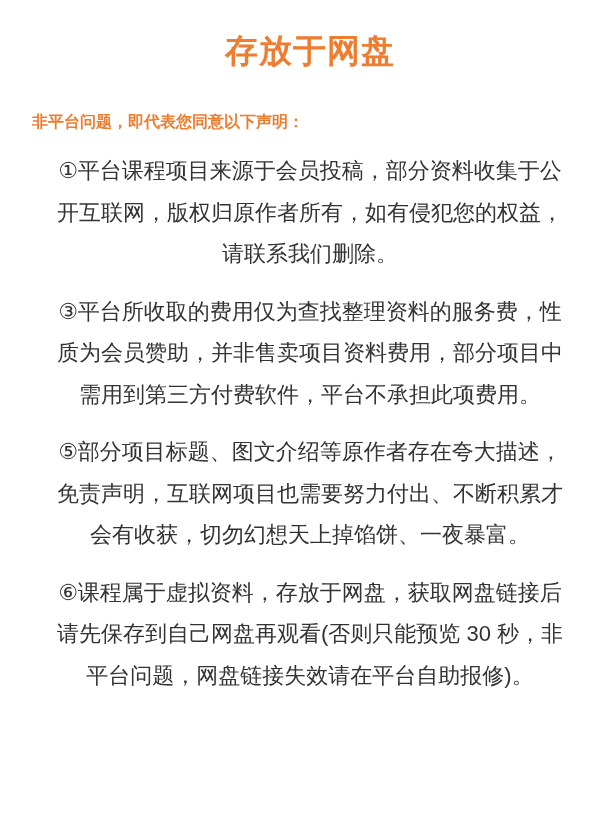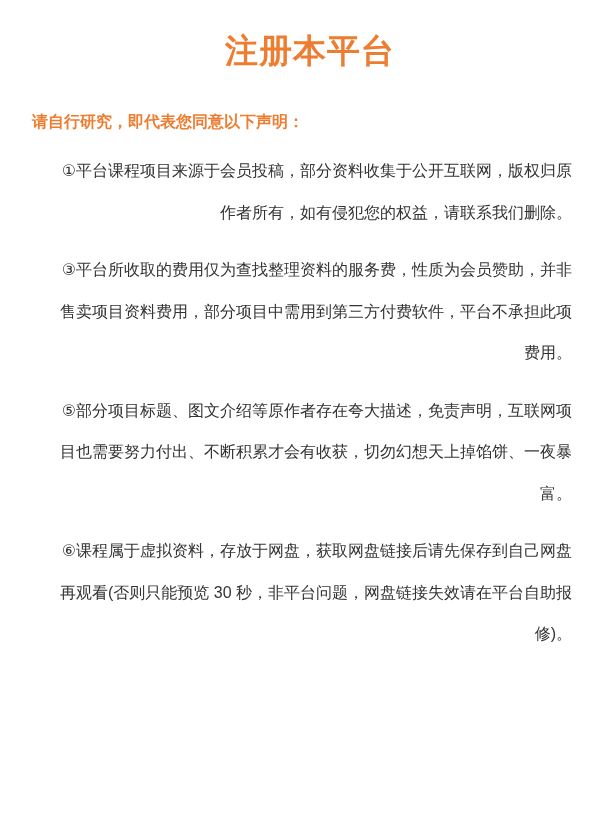--- a/index.html
+++ b/index.html
@@ -32,34 +32,34 @@
     font-size: 16px;
     line-height: 24px;
     font-weight: 700;
   }
   .paragraphs {
     margin-top: 12px;
   }
   .paragraphs p {
     margin: 16px;
     color: var(--body-text, #333333);
-    font-size: 16px;
+    font-size: 22px;
     line-height: 41.5px;
     font-weight: 400;
-    text-align: right;
+    text-align: center;
     overflow-wrap: break-word;
   }
 </style>
 </head>
 <body>
 
 <div class="page">
-  <h1 class="doc-title">注册本平台</h1>
+  <h1 class="doc-title">存放于网盘</h1>
 
-  <p class="intro">请自行研究，即代表您同意以下声明：</p>
+  <p class="intro">非平台问题，即代表您同意以下声明：</p>
 
   <div class="paragraphs">
     <p>①平台课程项目来源于会员投稿，部分资料收集于公开互联网，版权归原作者所有，如有侵犯您的权益，请联系我们删除。</p>
     <p>③平台所收取的费用仅为查找整理资料的服务费，性质为会员赞助，并非售卖项目资料费用，部分项目中需用到第三方付费软件，平台不承担此项费用。</p>
     <p>⑤部分项目标题、图文介绍等原作者存在夸大描述，免责声明，互联网项目也需要努力付出、不断积累才会有收获，切勿幻想天上掉馅饼、一夜暴富。</p>
     <p>⑥课程属于虚拟资料，存放于网盘，获取网盘链接后请先保存到自己网盘再观看(否则只能预览 30 秒，非平台问题，网盘链接失效请在平台自助报修)。</p>
   </div>
 </div>
 
 </body></html>

